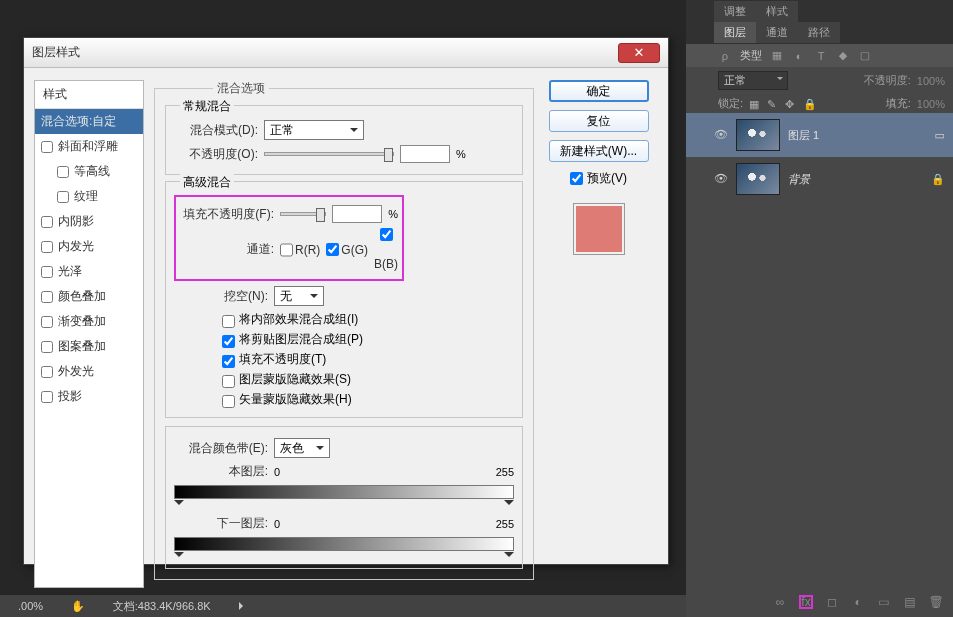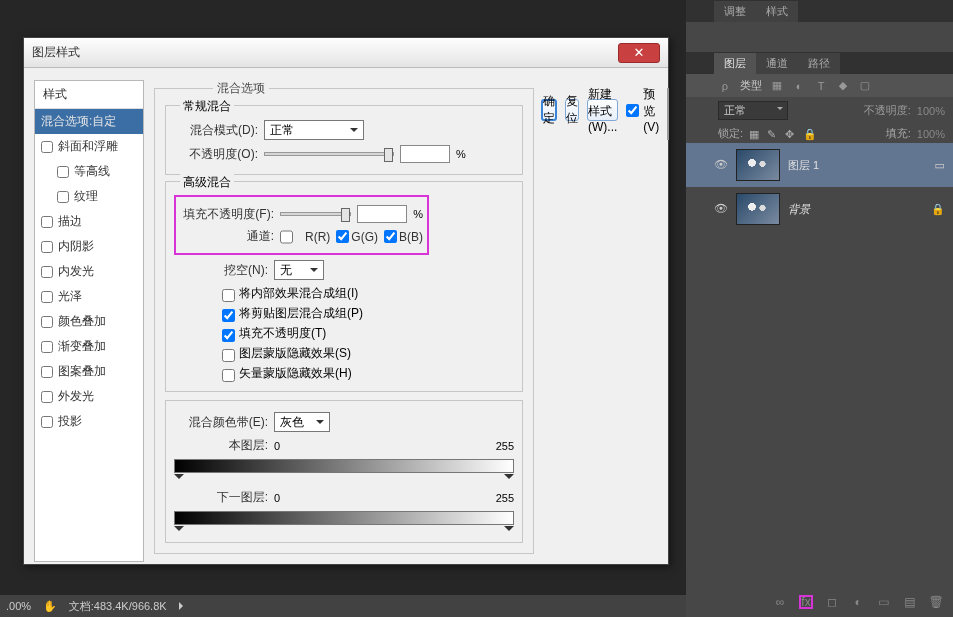--- a/index.html
+++ b/index.html
@@ -22,48 +22,48 @@
 .row label{font-size:12px;color:#333; text-align:right;}
 .sel{border:1px solid #777;background:#fff;font-size:12px;height:20px;padding:0 18px 0 5px;position:relative;display:inline-flex;align-items:center;}
 .sel::after{content:"";position:absolute;right:5px;top:7px;border:4px solid transparent;border-top-color:#333;}
 .slider{flex:1;height:4px;background:#d6d6d6;border:1px solid #999;position:relative;max-width:130px;}
 .slider .thumb{position:absolute;top:-5px;width:9px;height:14px;background:#e4e4e4;border:1px solid #666;right:0;}
 .numbox{width:38px;height:18px;border:1px solid #888;background:#fff;text-align:center;font-size:11px;padding-left:48px;}
 .pct{font-size:11px;}
 .highlight{border:2px solid #d733d7;padding:3px 4px;display:inline-block;}
 .chkline{display:flex;align-items:flex-end;gap:4px;font-size:12px;margin:3px 0 3px 48px;}
 .chkline input{width:13px;height:13px;}
-.buttons { position:absolute; top:0; right:0; width:115px; display:flex; flex-direction:row; gap:8px; align-items:center;}
+.buttons { position:absolute; top:0; right:0; width:115px; display:flex; flex-direction:column; gap:8px; align-items:center;}
 .btn{width:100px;height:22px;border:1px solid #7fa8d9;background:linear-gradient(#fff,#e6effa);font-size:12px;display:flex;align-items:center;justify-content:center;border-radius:3px;}
 .btn.primary{border:2px solid #3a85d8;}
 .prevline{display:flex;align-items:center;gap:4px;font-size:12px;}
 .swatch{width:52px;height:52px;background:#df7b75;border:1px solid #999;margin-top:8px;box-shadow:inset 0 0 0 2px #f0f0f0;}
 .gradbar{height:14px;background:linear-gradient(to right,#000,#fff);border:1px solid #777;margin:2px 0 4px;}
 .tri{display:flex;justify-content:space-between;margin-top:-3px;}
 .tri span{width:0;height:0;border:5px solid transparent;border-top-color:#333;}
 
 .rightpanel{position:absolute;left:686px;top:0;width:267px;height:617px;background:#474747;color:#ccc;font-size:11px;}
 .tabs{display:flex;background:#313131;height:22px;align-items:flex-end;}
 .tab{padding:3px 10px;font-size:11px;color:#aaa;background:#414141;}
 .tab.active{background:#535353;color:#e2e2e2;}
-.tabrow2{display:flex;background:#313131;height:22px;align-items:center;margin-top:30px;}
+.tabrow2{display:flex;background:#313131;height:22px;align-items:flex-start;}
 .tinyicons{display:flex;gap:8px;padding:4px 8px;align-items:center;background:#535353;}
 .tinyicons span{width:14px;height:14px;display:inline-flex;align-items:center;justify-content:center;color:#999;font-size:11px;}
 .proprow{display:flex;align-items:center;gap:6px;padding:4px 8px;background:#474747;}
 .proprow .sel2{background:#3a3a3a;border:1px solid #2a2a2a;color:#ccc;padding:1px 14px 1px 5px;font-size:11px;position:relative;}
 .proprow .sel2::after{content:"";position:absolute;right:4px;top:5px;border:3px solid transparent;border-top-color:#aaa;}
 .layer{display:flex;align-items:center;gap:8px;padding:6px 8px;background:#474747;}
 .layer.active{background:#637691;}
 .eye{width:14px;height:14px;display:inline-block;}
 .eye::before{content:"👁";font-size:11px;color:#ccc;}
 .thumb-img{width:44px;height:32px;background:linear-gradient(135deg,#2a4a6a,#7a8aa0);border:1px solid #222;position:relative;}
 .thumb-img::after{content:"";position:absolute;inset:4px 6px;background:radial-gradient(circle at 30% 40%,#eee 15%,transparent 16%),radial-gradient(circle at 65% 45%,#ddd 13%,transparent 14%);}
 .layer-name{font-size:11px;color:#e0e0e0;}
 .layer-name.italic{font-style:italic;}
-.bottombar{position:absolute;left:0;top:595px;width:686px;height:22px;background:#424242;color:#ccc;font-size:11px;display:flex;align-items:center;padding:0 6px;gap:12px;}
+.bottombar{position:absolute;left:0;top:595px;width:686px;height:22px;background:#424242;color:#ccc;font-size:11px;display:flex;align-items:center;padding:0 18px;gap:28px;}
 .bottombar .tri2{width:0;height:0;border:4px solid transparent;border-left-color:#ccc;}
 .ku-badge{position:absolute;left:691px;top:64px;width:18px;height:18px;border-radius:50%;background:#333;color:#aaa;font-size:9px;display:flex;align-items:center;justify-content:center;}
 .panel-footer{position:absolute;bottom:4px;left:0;right:0;display:flex;justify-content:flex-end;gap:12px;padding:4px 10px;}
 .panel-footer span{width:14px;height:14px;color:#888;font-size:12px;display:inline-flex;align-items:center;justify-content:center;}
 .fx-highlight{border:2px solid #d733d7;padding:0 3px;}
 .toolcol{position:absolute;left:688px;top:0;width:22px;height:60px;background:#535353;display:flex;flex-direction:column;align-items:center;gap:6px;padding-top:4px;color:#ccc;font-size:11px;}
 .lockrow{display:flex;align-items:center;gap:6px;padding:2px 8px;font-size:11px;color:#aaa;}
 .lockrow span.icn{width:12px;height:12px;display:inline-block;}
 </style>
 </head>
@@ -93,24 +93,20 @@
       <div class="side-item side-sub">
           <input type="checkbox" style="">
           <span>等高线</span>
         </div>
       <div class="side-item side-sub">
           <input type="checkbox" style="">
           <span>纹理</span>
         </div>
       <div class="side-item">
           <input type="checkbox" style="">
-          <span>描边</span>
-        </div>
-      <div class="side-item">
-          <input type="checkbox" style="">
           <span>内阴影</span>
         </div>
       <div class="side-item">
           <input type="checkbox" style="">
           <span>内发光</span>
         </div>
       <div class="side-item">
           <input type="checkbox" style="">
           <span>光泽</span>
         </div>
@@ -163,29 +159,29 @@
             <div class="row">
               <label style="width:94px;"><span>填充不透明度(F):</span></label>
               <div class="slider">
                   <div class="thumb"></div>
                 </div>
               <input class="numbox" value="100" style="">
               <span class="pct">%</span>
             </div>
             <div class="row">
               <label style="width:94px;">通道:</label>
-              <label style="display:flex;gap:12px;">
+              <label style="display:flex;gap:2px;">
                   <input type="checkbox" style="">
                   <span>R(R)</span>
                 </label>
               <label style="display:flex;align-items:center;gap:2px;">
                   <input type="checkbox" checked="" style="">
                   <span>G(G)</span>
                 </label>
-              <label style="display:flex;align-items:center;gap:2px;">
+              <label style="display:flex;align-items:center;gap:16px;flex-direction:column;">
                   <input type="checkbox" checked="" style="">
                   <span>B(B)</span>
                 </label>
             </div>
           </div>
           <div class="row">
             <label style="width:94px;">挖空(N):</label>
             <div class="sel" style="width:50px;">
                 <span>无</span>
               </div>

